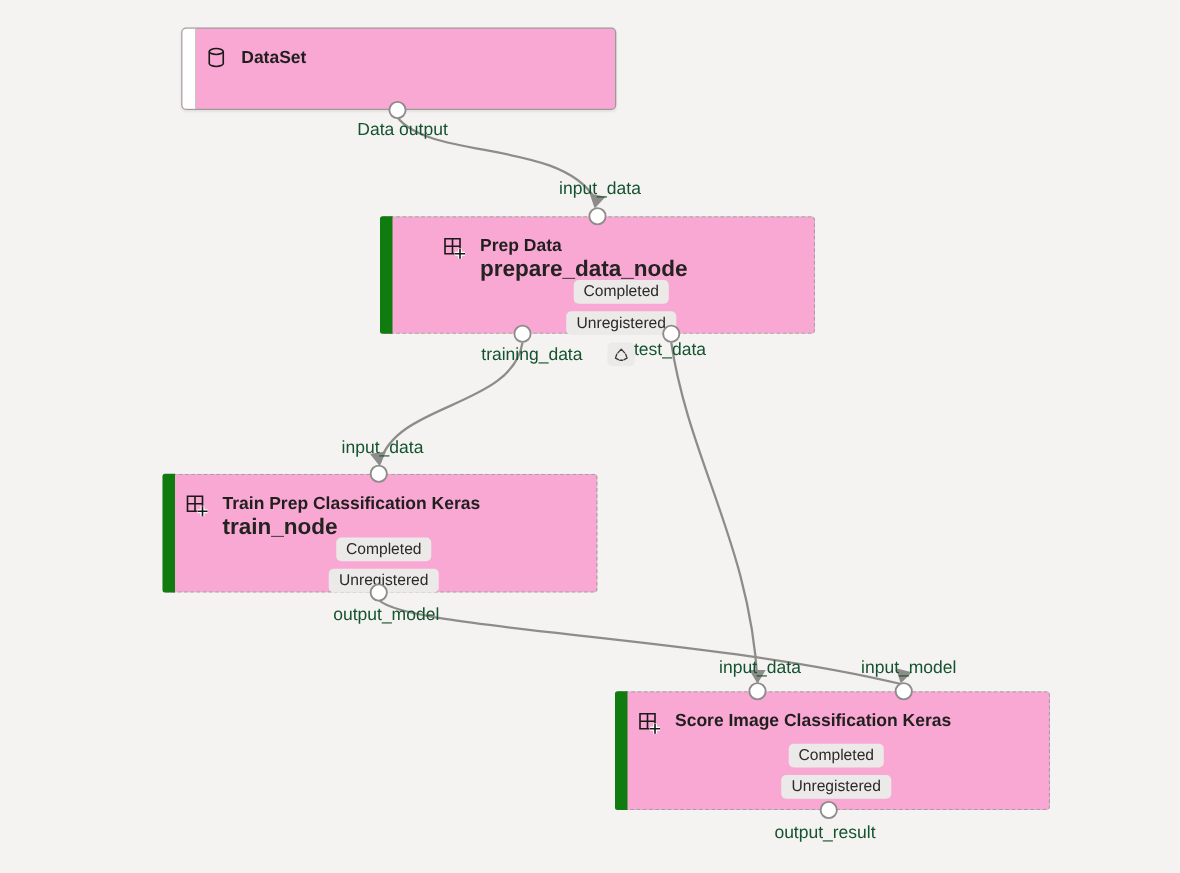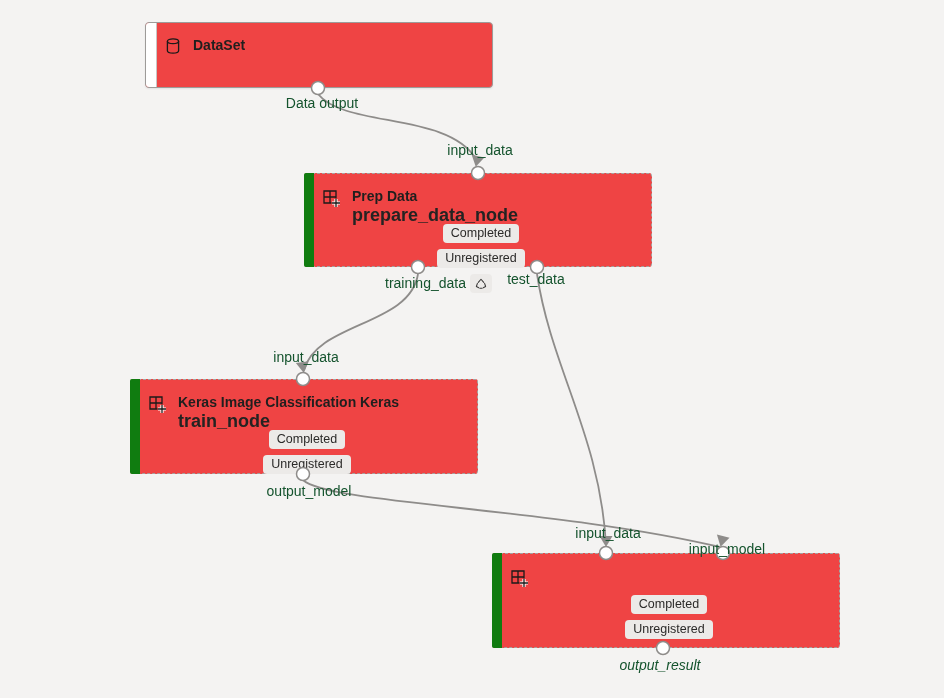--- a/index.html
+++ b/index.html
@@ -9,21 +9,21 @@
   }
   #canvas{
     position:relative;
     width:944px;height:698px;
     background:#f4f3f2;
     overflow:hidden;
   }
   
   .node{
     position:absolute;
-    background:#ef4444;
+    background:#f9a8d4;
     box-sizing:border-box;
     z-index:1;
     display:flex;
   }
   .node.solid{
     border:1px solid #9d9b99;
     border-radius:4px;
     box-shadow:0 1px 2px rgba(0,0,0,0.07);
   }
   .node.dashed{
@@ -131,21 +131,21 @@
             <path d="M3.4,4.2 L3.4,13.8 A5.6,2.4 0 0 0 14.6,13.8 L14.6,4.2"></path>
           </svg>
         </span>
         <div>
           <div class="node-title">DataSet</div>
         </div>
       </div>
     </div>
   </div>
 
-  <div class="node dashed" style="left:304px;top:173px;width:348px;height:94px;">
+  <div class="node dashed" style="left:304px;top:173px;width:348px;height:94px;gap:32px;">
     <div class="accent green"></div>
     <div class="node-body">
       <div class="node-header">
         <span class="node-icon">
           <svg width="20" height="20" viewBox="0 0 20 20" fill="none">
             <path d="M15,10.5 L15,3 L3,3 L3,15 L10.5,15 M9,3 L9,15 M3,9 L15,9" stroke="#1b1a19" stroke-width="1.3"></path>
             <path d="M15,11 L15,19 M11,15 L19,15" stroke="#ffffff" stroke-width="3.2"></path>
             <path d="M15,11 L15,19 M11,15 L19,15" stroke="#1b1a19" stroke-width="1.3"></path>
           </svg>
         </span>
@@ -174,21 +174,21 @@
     <div class="node-body">
       <div class="node-header">
         <span class="node-icon">
           <svg width="20" height="20" viewBox="0 0 20 20" fill="none">
             <path d="M15,10.5 L15,3 L3,3 L3,15 L10.5,15 M9,3 L9,15 M3,9 L15,9" stroke="#1b1a19" stroke-width="1.3"></path>
             <path d="M15,11 L15,19 M11,15 L19,15" stroke="#ffffff" stroke-width="3.2"></path>
             <path d="M15,11 L15,19 M11,15 L19,15" stroke="#1b1a19" stroke-width="1.3"></path>
           </svg>
         </span>
         <div>
-          <div class="node-title">Keras Image Classification Keras</div>
+          <div class="node-title">Train Prep Classification Keras</div>
           <div class="node-subtitle">train_node</div>
         </div>
       </div>
       <div class="badges">
         <span class="badge">Completed</span>
         <span class="badge">Unregistered</span>
       </div>
     </div>
   </div>
 
@@ -197,20 +197,21 @@
     <div class="node-body">
       <div class="node-header">
         <span class="node-icon">
           <svg width="20" height="20" viewBox="0 0 20 20" fill="none">
             <path d="M15,10.5 L15,3 L3,3 L3,15 L10.5,15 M9,3 L9,15 M3,9 L15,9" stroke="#1b1a19" stroke-width="1.3"></path>
             <path d="M15,11 L15,19 M11,15 L19,15" stroke="#ffffff" stroke-width="3.2"></path>
             <path d="M15,11 L15,19 M11,15 L19,15" stroke="#1b1a19" stroke-width="1.3"></path>
           </svg>
         </span>
         <div>
+          <div class="node-title">Score Image Classification Keras</div>
         </div>
       </div>
       <div class="badges">
         <span class="badge">Completed</span>
         <span class="badge">Unregistered</span>
       </div>
     </div>
   </div>
 
   <svg class="edge-layer" width="944" height="698" viewBox="0 0 944 698">
@@ -236,16 +237,16 @@
     <circle cx="663" cy="648" r="6.5" fill="#ffffff" stroke="#8e8c8a" stroke-width="1.5"></circle>
   </svg>
 
   <div class="port-label" style="left:322px;top:95px;">Data output</div>
   <div class="port-label" style="left:480px;top:142px;">input_data</div>
   <div class="port-label" style="left:414px;top:275px;padding-left:23px;">training_data</div>
   <div class="port-label" style="left:536px;top:271px;">test_data</div>
   <div class="port-label" style="left:306px;top:349px;">input_data</div>
   <div class="port-label" style="left:309px;top:483px;">output_model</div>
   <div class="port-label" style="left:608px;top:525px;">input_data</div>
-  <div class="port-label" style="left:727px;top:525px;margin-top:16px;">input_model</div>
-  <div class="port-label" style="left:660px;top:657px;font-style:italic;">output_result</div>
+  <div class="port-label" style="left:727px;top:525px;">input_model</div>
+  <div class="port-label" style="left:660px;top:657px;">output_result</div>
 
 </div>
 
 </body></html>

